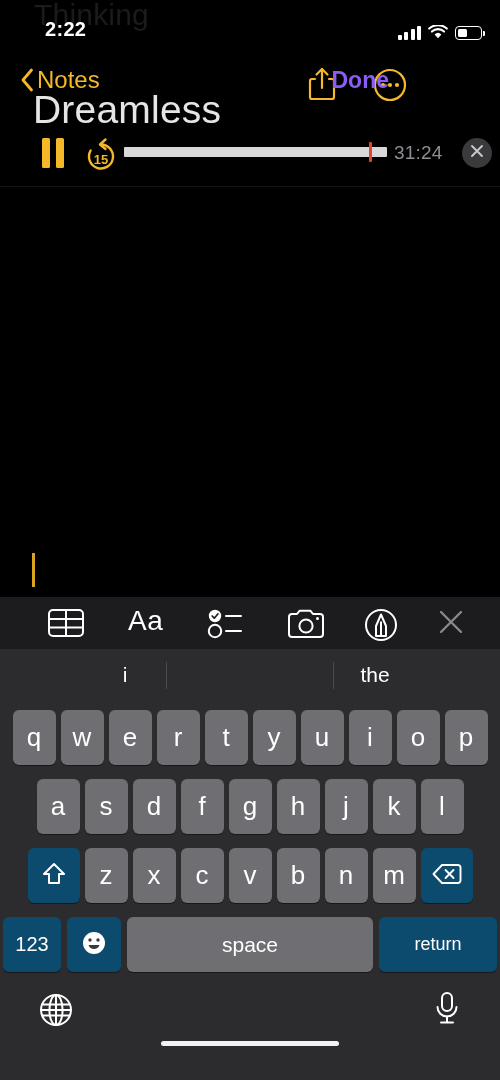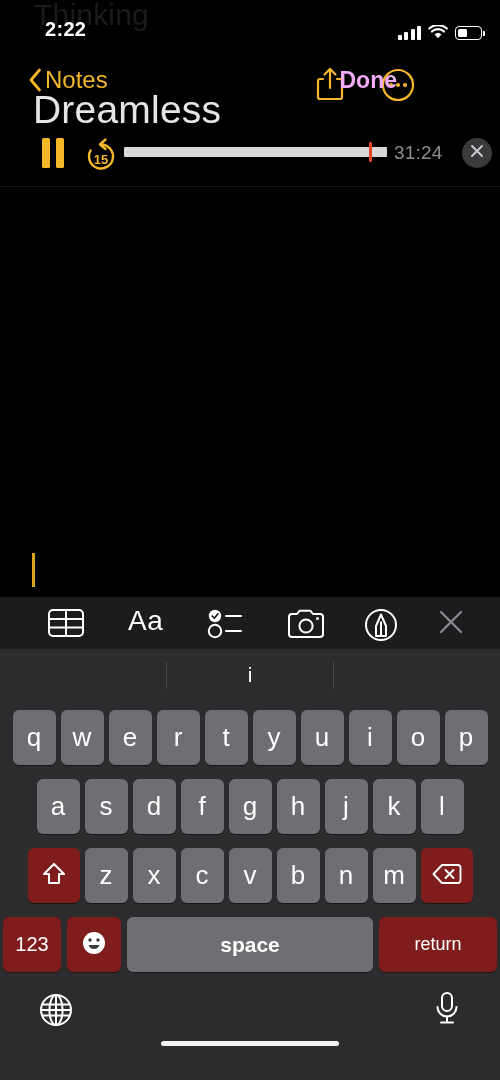--- a/index.html
+++ b/index.html
@@ -44,32 +44,32 @@
     width:27px; height:14px; border:1.6px solid #fff; border-radius:4px;
     position:relative; padding:1.6px;
   }
   .batt::after {
     content:''; position:absolute; right:-4px; top:4px;
     width:2px; height:5px; background:#fff; border-radius:0 1px 1px 0;
   }
   .batt-fill { height:100%; background:#fff; border-radius:1.5px; width:45%; }
 
   
-  .navbar { position:absolute; left:16px; top:58px; width:398px; height:56px; }
+  .navbar { position:absolute; left:8px; top:58px; width:398px; height:56px; }
   .back-btn {
     position:absolute; left:12px; top:8px;
     display:flex; align-items:center; gap:3px; cursor:pointer;
   }
   .back-btn .chev { width:14px; height:24px; }
   .back-label { font-size:24px; color:#f5b829; letter-spacing:0px; }
   .nav-share { position:absolute; left:299px; top:8px; cursor:pointer; }
   .nav-more  { position:absolute; left:365px; top:10px; cursor:pointer; }
   .nav-done  {
     position:absolute; right:17px; top:9px;
-    font-size:23px; font-weight:bold; color:#f0abfc; cursor:pointer;
+    font-size:23px; font-weight:bold; color:#8b5cf6; cursor:pointer;
   }
 
   
   .player { position:absolute; left:11px; top:124px; width:500px; height:62px; }
   .player-bottom-rule {
     position:absolute; left:0; top:186px; width:500px; height:1px; background:#151515;
   }
   .pause-btn {
     position:absolute; left:31px; top:14px;
     display:flex; gap:6px; cursor:pointer;
@@ -139,26 +139,26 @@
   .krow.r3 { margin-top:14px; gap:5px; padding:0 3px; }
   .krow.r4 { margin-top:14px; gap:6px; padding:0 3px; }
 
   .key {
     background:#6e6e73; border-radius:6px;
     display:flex; align-items:center; justify-content:center;
     color:#fff; cursor:pointer; user-select:none;
     box-shadow:0 1px 0 rgba(0,0,0,.45);
   }
   .key.letter { width:43px; height:55px; font-size:26px; font-weight:300; }
-  .key.dark { background:#7f1d1d; }
+  .key.dark { background:#0c4a6e; }
   .key.shift { width:52px; height:55px; }
   .key.del   { width:52px; height:55px; }
   .key.num   { width:58px; height:55px; font-size:20px; }
   .key.emoji { width:54px; height:55px; }
-  .key.space { flex:1; height:55px; font-size:21px; font-weight:700; background:#6e6e73; }
+  .key.space { flex:1; height:55px; font-size:21px; font-weight:400; background:#6e6e73; }
   .key.return{ width:118px; height:55px; font-size:18px; font-weight:300; }
 
   .kb-bottom {
     position:relative; width:500px; height:70px; margin-top:12px;
   }
   .globe-btn { position:absolute; left:38px; top:8px; cursor:pointer; }
   .mic-btn   { position:absolute; right:38px; top:6px; cursor:pointer; }
   .home-ind {
     position:absolute; left:50%; transform:translateX(-50%); bottom:8px;
     width:178px; height:5px; background:#f2f2f2; border-radius:3px;
@@ -317,20 +317,21 @@
           <path d="M4 4 L24 24 M24 4 L4 24" stroke="#8a8a8e" stroke-width="2.3" stroke-linecap="round"></path>
         </svg>
       </span>
     </div>
   </div>
 
   <div class="keyboard">
 
     <div class="predictive">
       <div class="pred">i</div>
+      <div class="pred">the</div>
       <div class="pred-sep s1"></div>
       <div class="pred-sep s2"></div>
     </div>
 
     <div class="krow r1">
       <div class="key letter">q</div>
       <div class="key letter">w</div>
       <div class="key letter">e</div>
       <div class="key letter">r</div>
       <div class="key letter">t</div>

